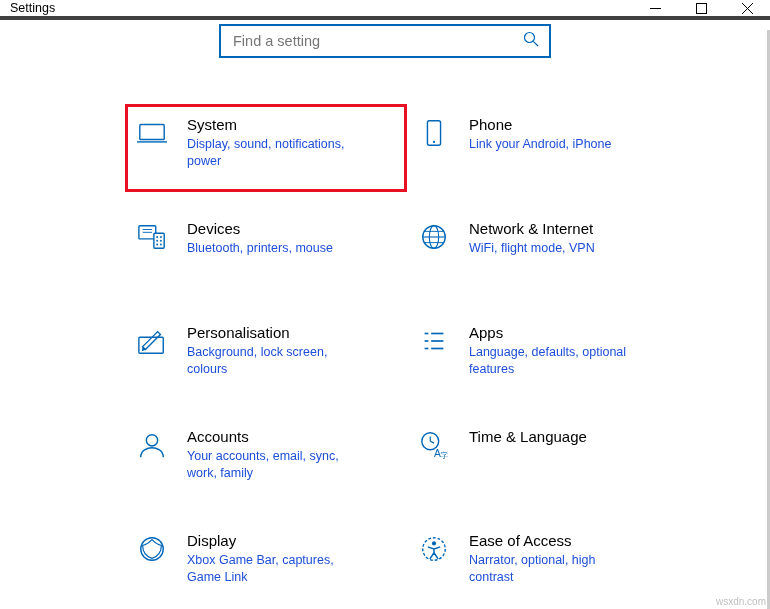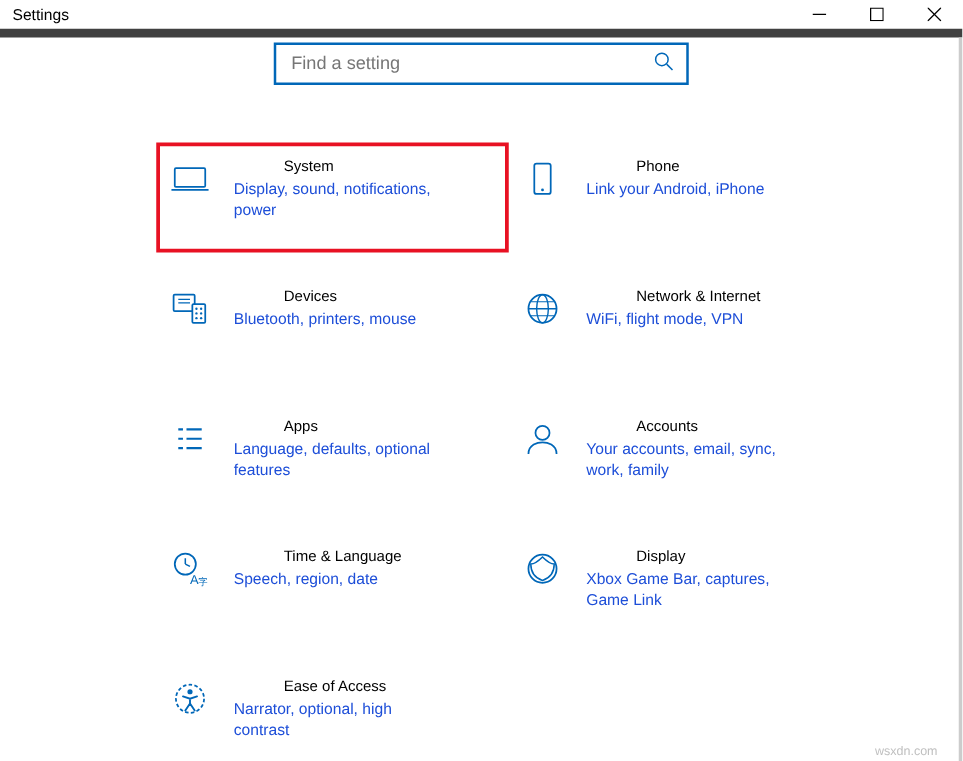--- a/index.html
+++ b/index.html
@@ -1,36 +1,36 @@
 <!DOCTYPE html>
 <html><head>
 <meta charset="utf-8">
 <style>
   * { box-sizing: border-box; font-family: "Segoe UI", Arial, sans-serif; }
   body { margin: 0; background: #fff; width: 770px; height: 609px; overflow: hidden; position: relative; }
-  .titlebar { height: 30px; display: flex; align-items: center; border-bottom: 7px solid #404040; }
+  .titlebar { height: 20px; display: flex; align-items: center; border-bottom: 4px solid #404040; }
   .titlebar .title { font-size: 12.5px; padding-left: 10px; color: #000; }
   .titlebar .spacer { flex: 1; }
   .titlebar .winbtn { width: 46px; height: 30px; display: flex; align-items: center; justify-content: center; }
   .titlebar .winbtn svg { width: 11px; height: 11px; }
   .content { padding-top: 4px; }
   .search-wrap { display: flex; justify-content: center; margin-bottom: 46px; }
   .search { width: 332px; height: 34px; border: 2px solid #0067B8; display: flex; align-items: center; padding: 0 10px; background: #fff; }
   .search input { flex: 1; border: none; outline: none; font-size: 14.5px; color: #b91c1c; }
   .search input::placeholder { color: #767676; }
   .search .sicon svg { width: 16px; height: 16px; }
   .grid { display: flex; flex-wrap: wrap; padding-left: 125px; padding-right: 60px; }
   .tile { width: 282px; min-height: 88px; padding: 8px 8px 8px 10px; display: flex; gap: 18px; margin-bottom: 16px; }
   .tile.highlighted { outline: 3px solid #E81123; outline-offset: -3px; }
   .tile .icon { width: 34px; display: flex; justify-content: center; padding-top: 6px; color: #0067B8; }
   .tile .icon svg { width: 30px; height: 30px; }
   .tile .text { flex: 1; padding-top: 4px; }
-  .tile .title { font-size: 12px; color: #000; margin-bottom: 3px; margin-left: 40px; }
+  .tile .title { font-size: 15px; color: #000; margin-bottom: 3px; }
   .tile .desc { font-size: 12.5px; color: #1d4ed8; line-height: 1.35; max-width: 170px; }
-  .footer-src { position: absolute; bottom: 2px; right: 20px; font-size: 10px; color: #bfbfbf; }
+  .footer-src { position: absolute; bottom: 2px; right: 4px; font-size: 10px; color: #bfbfbf; }
   .scrollbar { position: absolute; right: 0; top: 30px; bottom: 0; width: 3px; background: #ccc; }
 </style>
 </head>
 <body>
 
 <div class="titlebar">
   <div class="title">Settings</div>
   <div class="spacer"></div>
   <div class="winbtn">
     <svg viewBox="0 0 11 11">
@@ -122,20 +122,33 @@
             <line x1="6" y1="10" x2="26" y2="10" stroke="#0067B8" stroke-width="1"></line>
             <line x1="6" y1="22" x2="26" y2="22" stroke="#0067B8" stroke-width="1"></line>
           </svg>
       </div>
       <div class="text">
         <div class="title">Network &amp; Internet</div>
         <div class="desc">WiFi, flight mode, VPN</div>
       </div>
     </div>
 
+    <div class="tile">
+      <div class="icon">
+        <svg viewBox="0 0 32 32">
+            <rect x="2" y="12" width="26" height="17" rx="1" fill="none" stroke="#0067B8" stroke-width="1.5"></rect>
+            <path d="M6 22 L22 6 L25 9 L9 25 Z" fill="none" stroke="#0067B8" stroke-width="1.5"></path>
+            <path d="M6 22 L5 27 L10 25 Z" fill="#0067B8"></path>
+          </svg>
+      </div>
+      <div class="text">
+        <div class="title">Personalisation</div>
+        <div class="desc">Background, lock screen, colours</div>
+      </div>
+    </div>
 
     <div class="tile">
       <div class="icon">
         <svg viewBox="0 0 32 32">
             <line x1="6" y1="8" x2="10" y2="8" stroke="#0067B8" stroke-width="1.8"></line>
             <line x1="13" y1="8" x2="26" y2="8" stroke="#0067B8" stroke-width="1.8"></line>
             <line x1="6" y1="16" x2="10" y2="16" stroke="#0067B8" stroke-width="1.8"></line>
             <line x1="13" y1="16" x2="26" y2="16" stroke="#0067B8" stroke-width="1.8"></line>
             <line x1="6" y1="24" x2="10" y2="24" stroke="#0067B8" stroke-width="1.8"></line>
             <line x1="13" y1="24" x2="26" y2="24" stroke="#0067B8" stroke-width="1.8"></line>
@@ -165,21 +178,20 @@
         <svg viewBox="0 0 32 32">
             <circle cx="12" cy="12" r="9" fill="none" stroke="#0067B8" stroke-width="1.5"></circle>
             <line x1="12" y1="7" x2="12" y2="12" stroke="#0067B8" stroke-width="1.3"></line>
             <line x1="12" y1="12" x2="16" y2="14" stroke="#0067B8" stroke-width="1.3"></line>
             <text x="16" y="29" font-size="11" fill="#0067B8" font-family="Segoe UI">A</text>
             <text x="23" y="30" font-size="8" fill="#0067B8" font-family="Segoe UI">字</text>
           </svg>
       </div>
       <div class="text">
         <div class="title">Time &amp; Language</div>
-        <div class="desc">Speech, region, date</div>
       </div>
     </div>
 
     <div class="tile">
       <div class="icon">
         <svg viewBox="0 0 32 32">
             <circle cx="16" cy="16" r="12" fill="none" stroke="#0067B8" stroke-width="1.5"></circle>
             <path d="M16 6 C12 10 8 12 6 12 C6 20 10 24 16 26 C22 24 26 20 26 12 C24 12 20 10 16 6 Z" fill="none" stroke="#0067B8" stroke-width="1.3"></path>
           </svg>
       </div>

